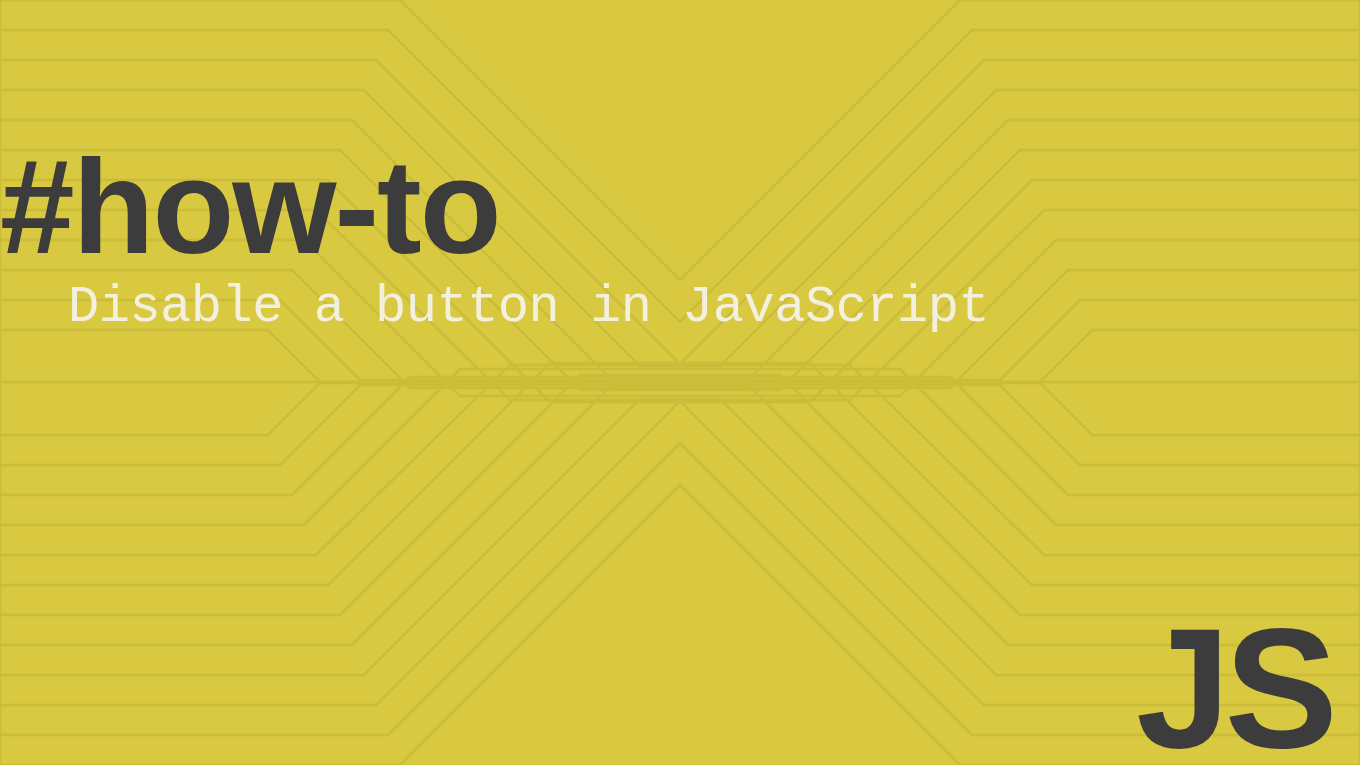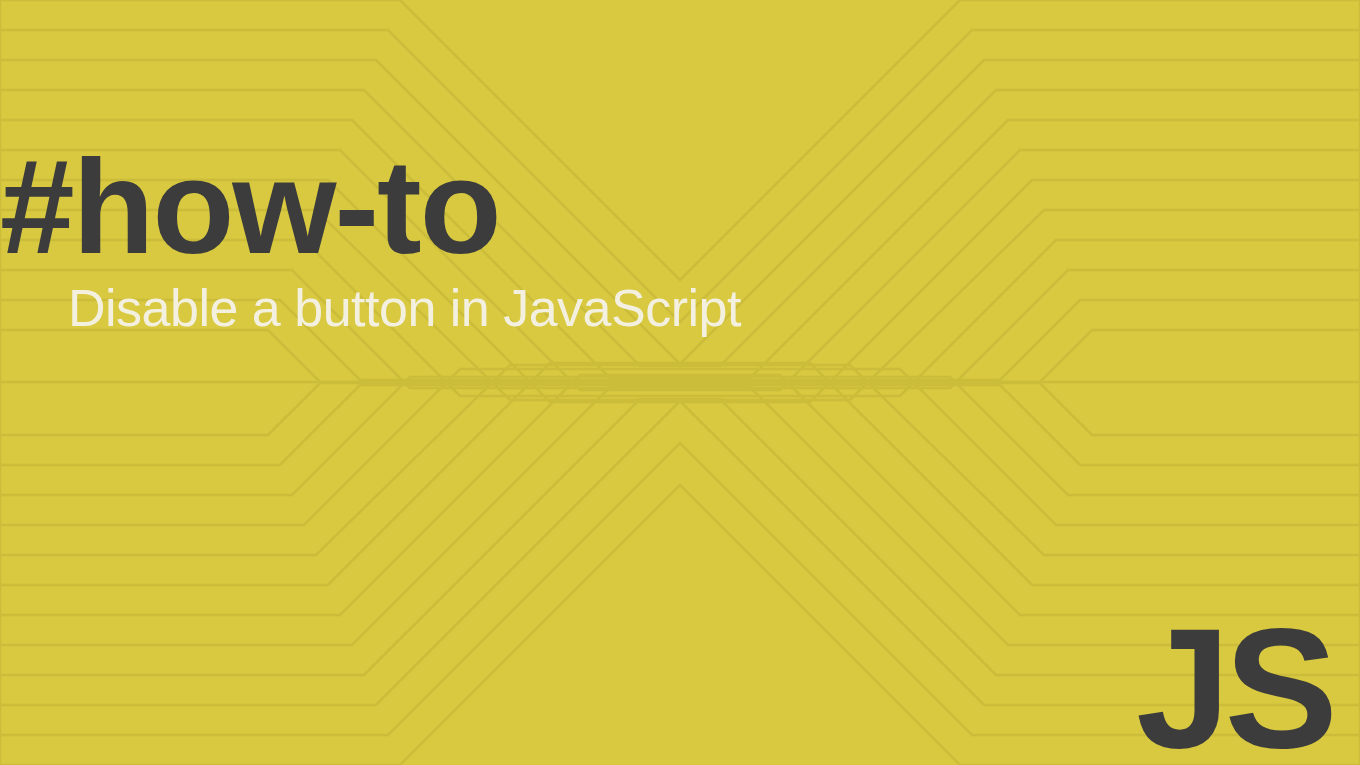--- a/index.html
+++ b/index.html
@@ -36,20 +36,21 @@
       line-height: 1;
       letter-spacing: -2px;
     }
     .subtitle {
       font-size: 52px;
       font-weight: 400;
       color: #f4f0e0;
       margin-top: 4px;
       margin-left: 68px;
       letter-spacing: -0.5px;
+      font-family: Liberation Mono, monospace;
     }
     .logo {
       position: absolute;
       bottom: -8px;
       right: 28px;
       font-size: 170px;
       font-weight: 800;
       color: #3c3c3c;
       line-height: 1;
       letter-spacing: -6px;

